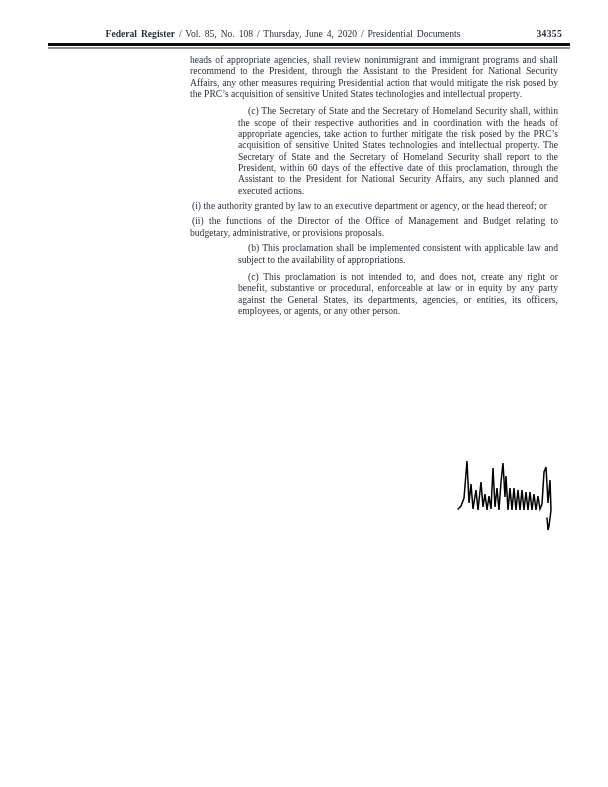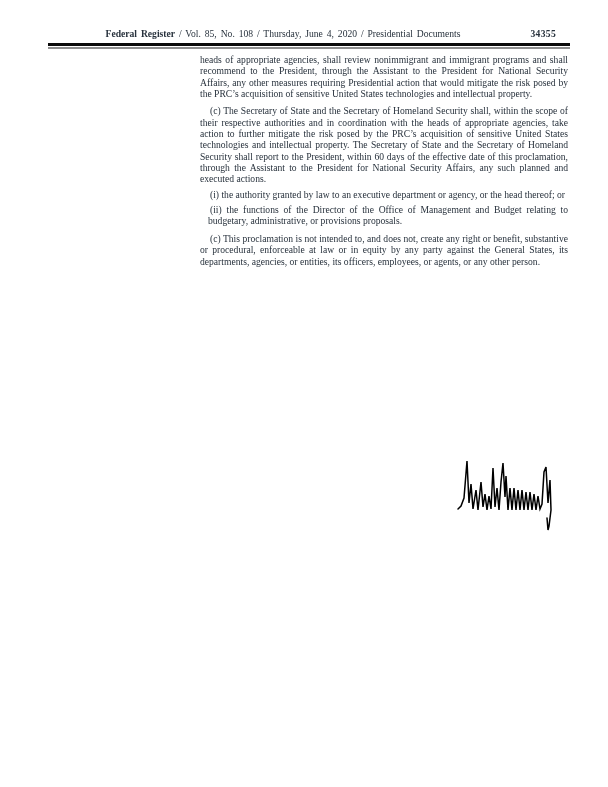--- a/index.html
+++ b/index.html
@@ -29,21 +29,21 @@
   }
   .running-head {
     position: absolute;
     left: 10px;
     width: 450px;
     text-align: center;
     word-spacing: 1.5px;
   }
   .fr-page-number {
     position: absolute;
-    right: 14px;
+    right: 8px;
     top: 0;
     font-weight: bold;
     letter-spacing: 0.3px;
   }
   .bold { font-weight: bold; }
   .italic { font-style: italic; }
   .rule-thick {
     position: absolute;
     left: 48px;
     top: 43px;
@@ -55,36 +55,35 @@
     position: absolute;
     left: 48px;
     top: 47.4px;
     width: 522px;
     height: 1.4px;
     background: #8f8f8f;
   }
   
   .body-col {
     position: absolute;
-    left: 200px;
+    left: 190px;
     top: 54px;
     width: 368px;
     font-size: 9.6px;
     line-height: 11.35px;
     text-align: justify;
   }
   .para {
     margin: 0;
     padding: 0;
   }
-  .para.indent { text-indent: 10px; }
+  .para.indent { text-indent: 10px; margin-left: 48px; }
   .para.gap { margin-top: 6px; }
   .para.gap-sm { margin-top: 4px; }
   .para.sub {
-    margin-left: 8px;
     text-indent: 2px;
   }
   
   .signature {
     position: absolute;
     left: 455px;
     top: 452px;
     width: 118px;
     height: 84px;
   }
@@ -115,20 +114,21 @@
   </header>
 
   <div class="rule-thick"></div>
   <div class="rule-thin"></div>
 
   <main class="body-col">
     <p class="para">heads of appropriate agencies, shall review nonimmigrant and immigrant programs and shall recommend to the President, through the Assistant to the President for National Security Affairs, any other measures requiring Presidential action that would mitigate the risk posed by the PRC’s acquisition of sensitive United States technologies and intellectual property.</p>
     <p class="para indent gap">(c) The Secretary of State and the Secretary of Homeland Security shall, within the scope of their respective authorities and in coordination with the heads of appropriate agencies, take action to further mitigate the risk posed by the PRC’s acquisition of sensitive United States technologies and intellectual property. The Secretary of State and the Secretary of Homeland Security shall report to the President, within 60 days of the effective date of this proclamation, through the Assistant to the President for National Security Affairs, any such planned and executed actions.</p>
     <p class="para sub gap-sm">(i) the authority granted by law to an executive department or agency, or the head thereof; or</p>
     <p class="para sub gap-sm">(ii) the functions of the Director of the Office of Management and Budget relating to budgetary, administrative, or provisions proposals.</p>
+    <p class="para indent gap-sm">(b) This proclamation shall be implemented consistent with applicable law and subject to the availability of appropriations.</p>
     <p class="para indent gap">(c) This proclamation is not intended to, and does not, create any right or benefit, substantive or procedural, enforceable at law or in equity by any party against the General States, its departments, agencies, or entities, its officers, employees, or agents, or any other person.</p>
   </main>
 
   <div class="signature">
     <svg viewBox="0 0 118 84" xmlns="http://www.w3.org/2000/svg">
       <path d="M3,57 L6,54 L9,46 L12,9 L14,51 L16,32 L18,57 L21,38 L23,58 L26,30 L28,55 L30,42 L32,58 L34,44 L36,57
                L38,16 L40,55 L42,36 L44,58
                L46,30 L48,11 L50,45 L51,24 L53,58
                L55,36 L57,58 L59,36 L61,58 L63,38 L65,58 L67,38 L69,58 L71,40 L73,58 L75,40 L77,58 L79,42 L81,58 L83,44 L85,57
                L87,52 L89,20 L91,15 L93,51 L95,28 L96,58

